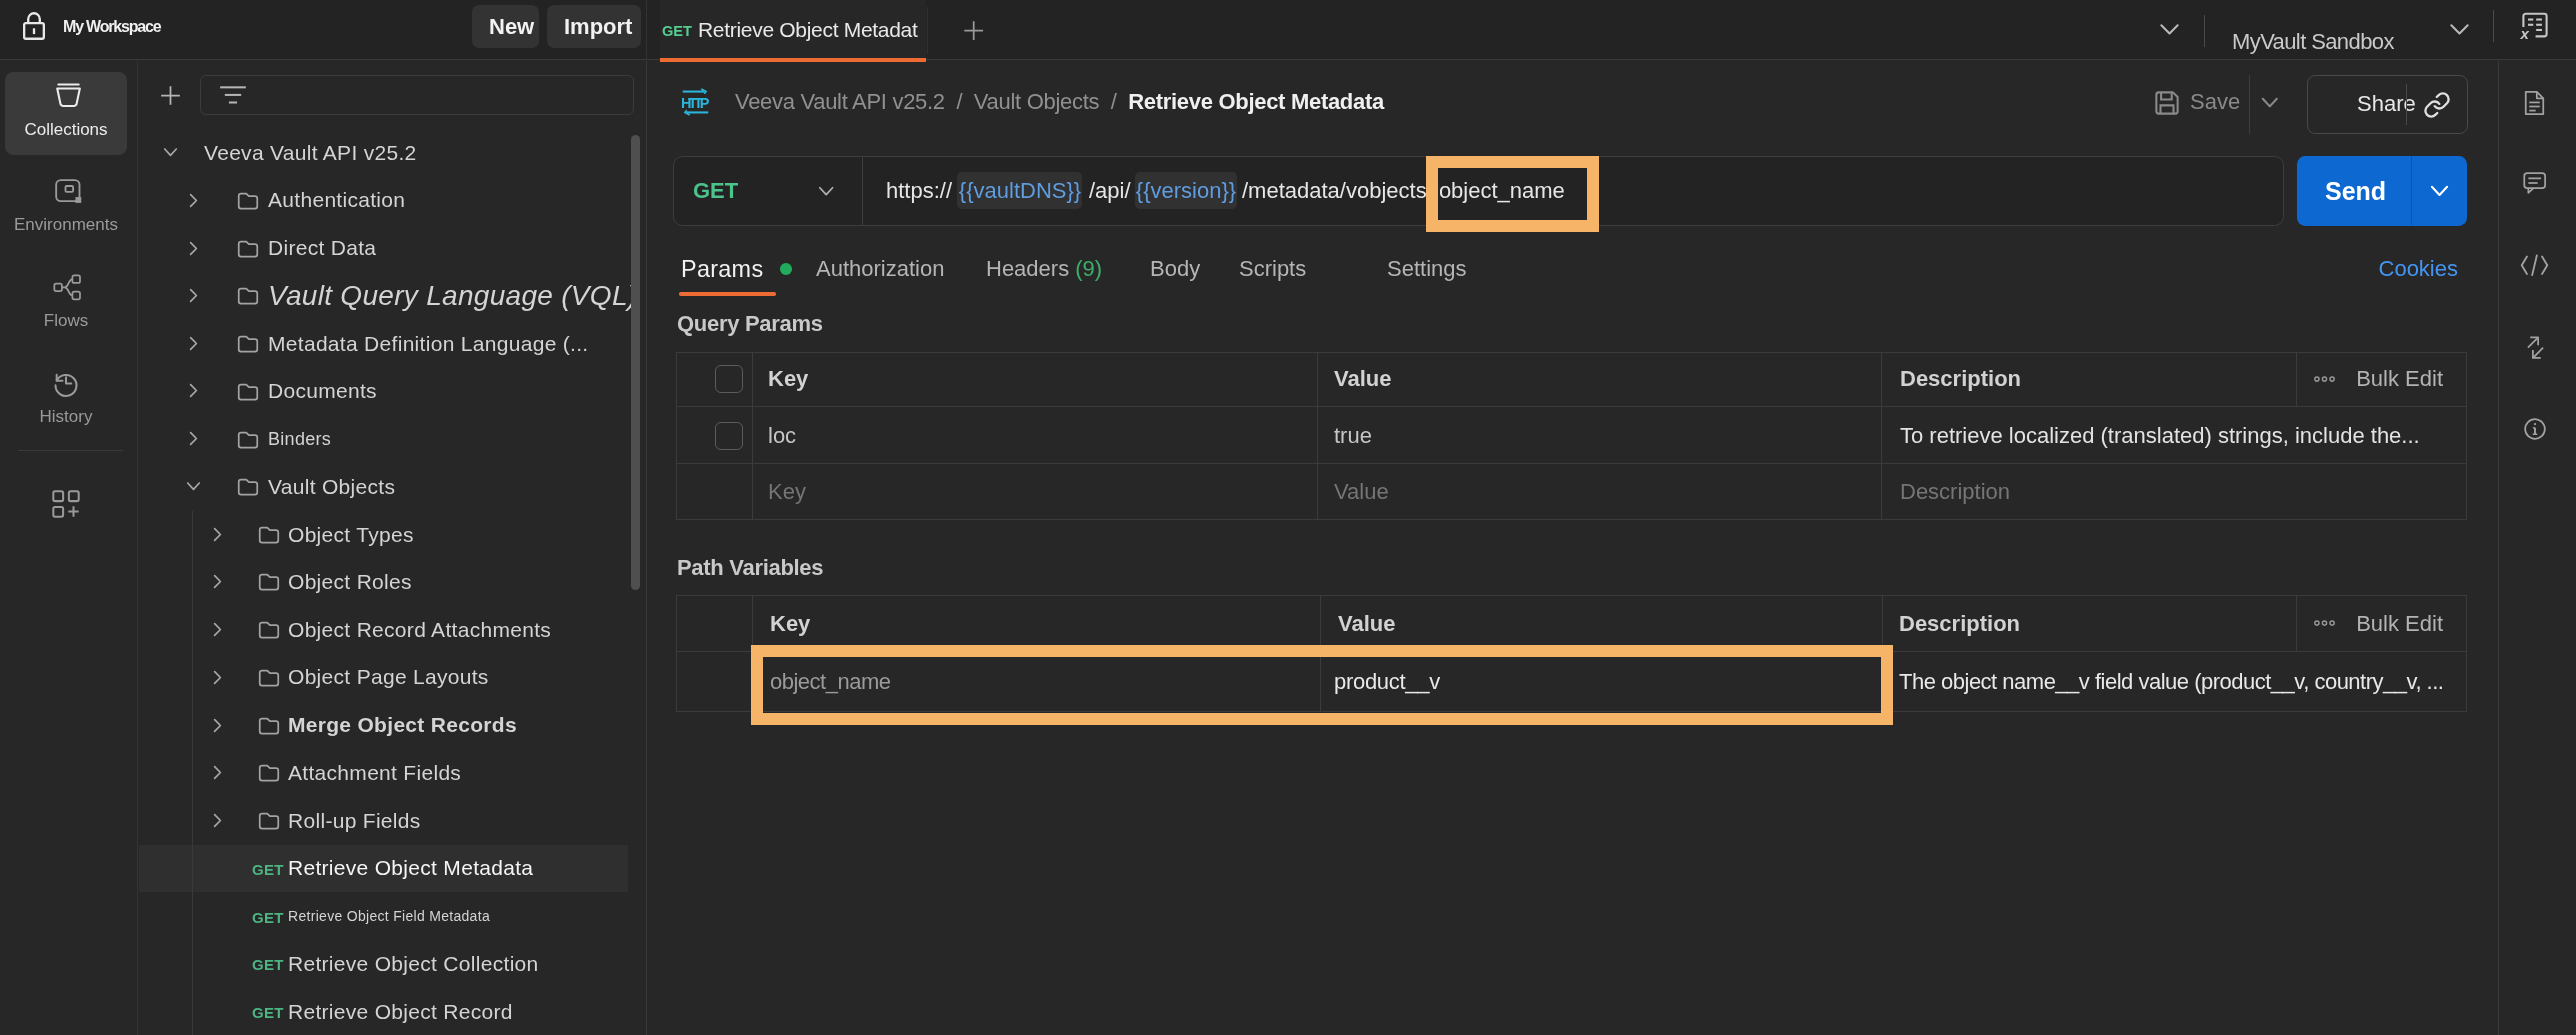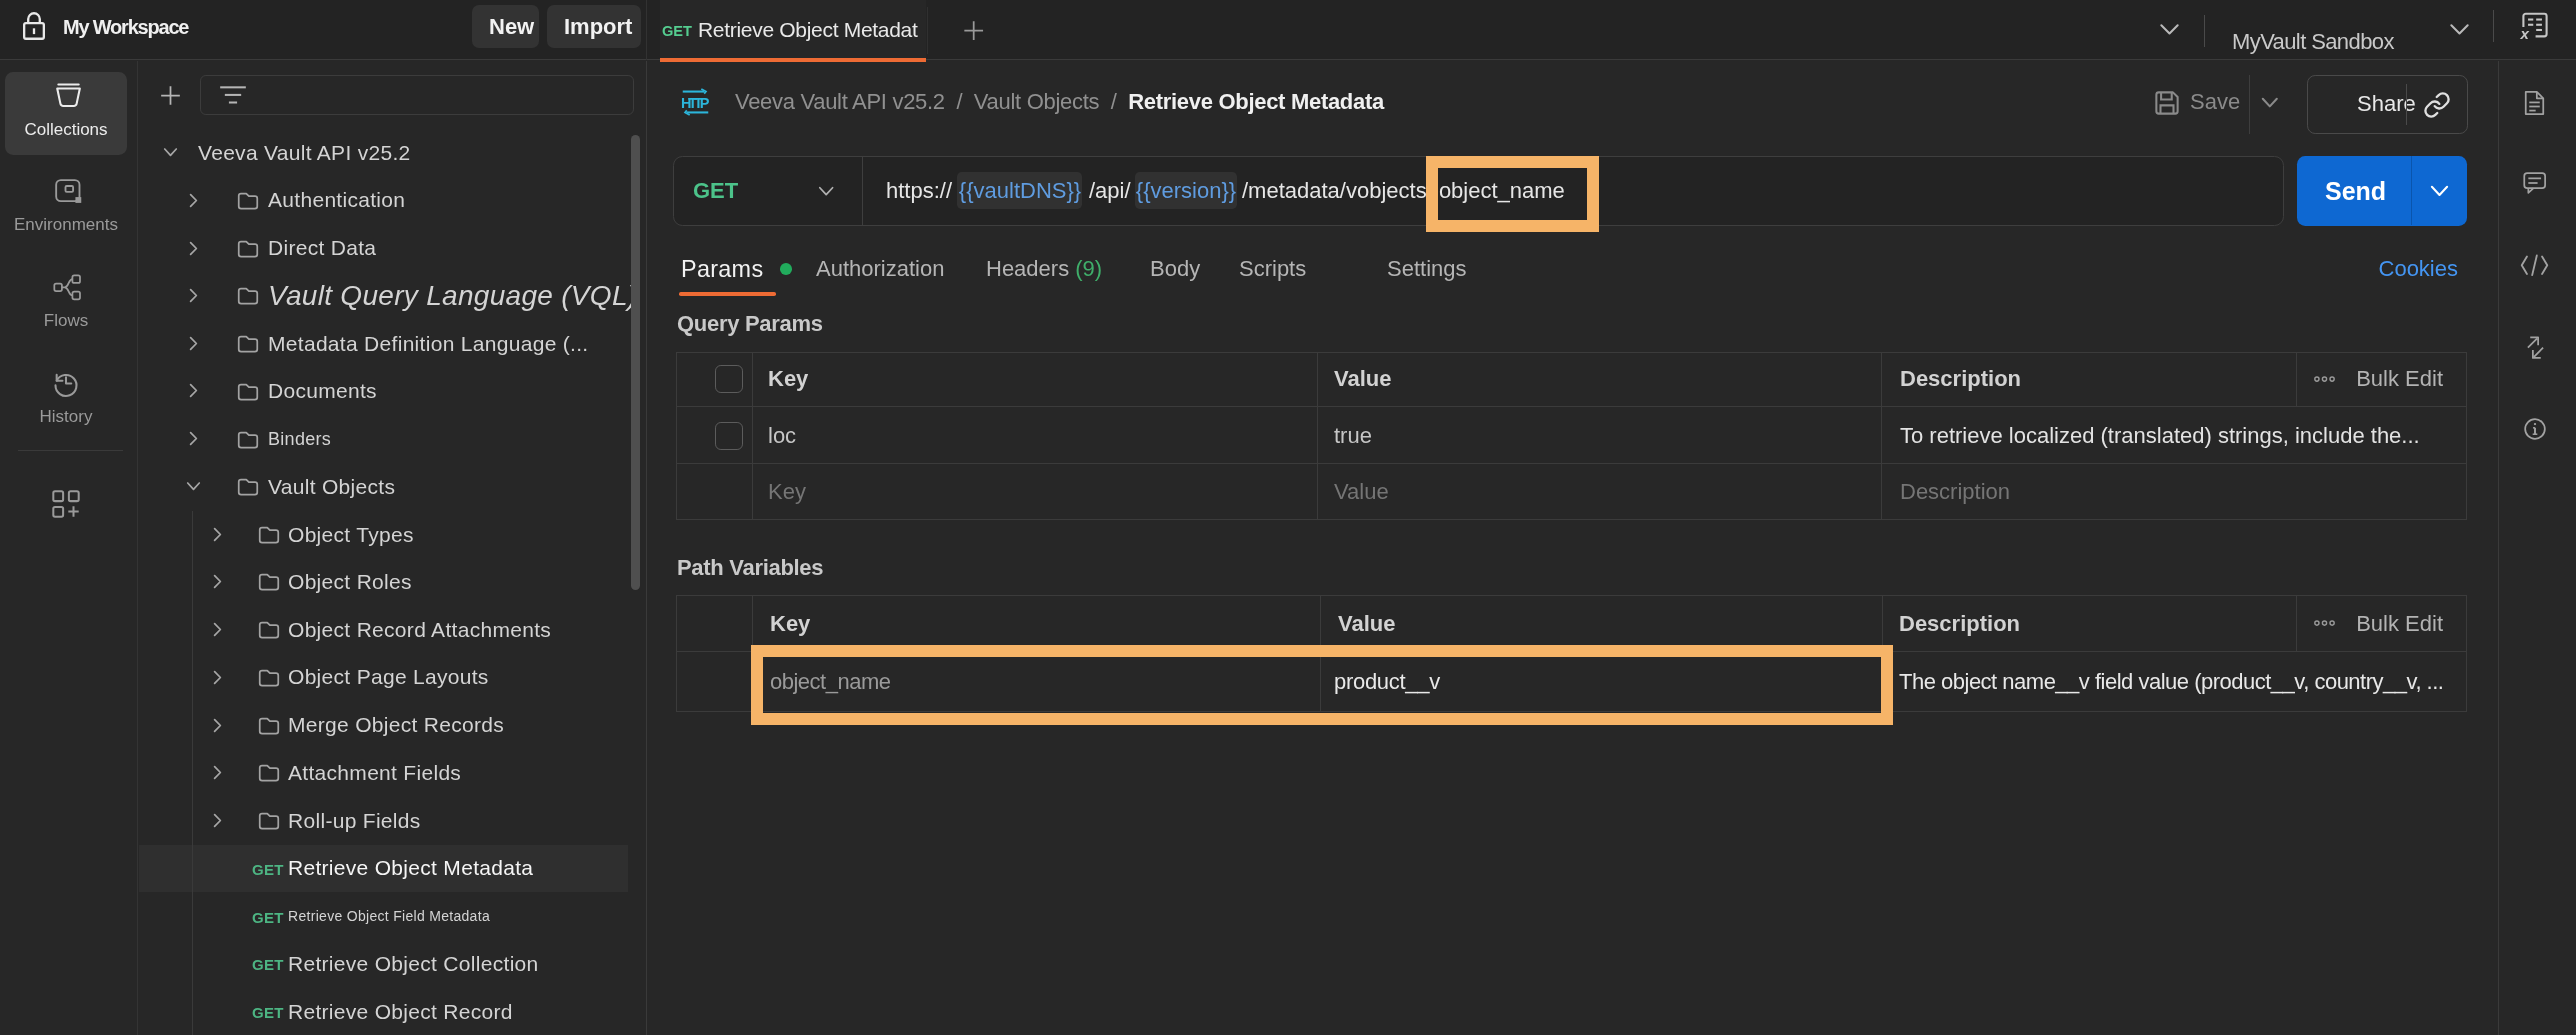--- a/index.html
+++ b/index.html
@@ -17,21 +17,21 @@
 </head>
 <body>
 
 <div class="abs" id="topbar" style="left:0;top:0;width:2576px;height:60px;background:#232323;border-bottom:1.2px solid #3a3a3a;"></div>
 
 <svg class="abs" style="left:23.4px;top:11.7px;" width="22" height="28" viewBox="0 0 38 48">
   <rect x="2" y="19" width="34" height="27" rx="3" fill="none" stroke="#e8e8e8" stroke-width="4"></rect>
   <path d="M9 19 V12 a10 10 0 0 1 20 0 V19" fill="none" stroke="#e8e8e8" stroke-width="4"></path>
   <line x1="19" y1="28" x2="19" y2="38" stroke="#e8e8e8" stroke-width="4"></line>
 </svg>
-<div class="t" style="left:63px;top:27px;font-size:20px;font-weight:bold;letter-spacing:-1.2px;color:#f0f0f0;text-align:right;">My Workspace</div>
+<div class="t" style="left:63px;top:27px;font-size:16px;font-weight:bold;letter-spacing:-1.2px;color:#f0f0f0;text-align:right;">My Workspace</div>
 
 <div class="abs" style="left:472px;top:5.3px;width:67px;height:43px;background:#333333;border-radius:7px;"></div>
 <div class="t" style="left:489px;top:27px;font-weight:600;color:#f2f2f2;">New</div>
 <div class="abs" style="left:547px;top:5.3px;width:94px;height:43px;background:#333333;border-radius:7px;"></div>
 <div class="t" style="left:564px;top:27px;font-weight:600;color:#f2f2f2;text-align:right;">Import</div>
 
 <div class="vline" style="left:646px;top:0;height:60px;background:#323232;"></div>
 
 <div class="abs" style="left:660px;top:0;width:266px;height:59px;background:#272727;"></div>
 <div class="vline" style="left:927px;top:7px;height:47px;background:#303030;"></div>
@@ -108,21 +108,21 @@
   <line x1="0" y1="4" x2="44" y2="4" stroke="#b5b5b5" stroke-width="3.5"></line>
   <line x1="8" y1="17" x2="36" y2="17" stroke="#b5b5b5" stroke-width="3.5"></line>
   <line x1="15" y1="30" x2="29" y2="30" stroke="#b5b5b5" stroke-width="3.5"></line>
 </svg>
 
 <div id="tree">
 <div class="abs" style="left:139px;top:845px;width:489px;height:47px;background:#2f2f2f;"></div>
 <svg class="abs" style="left:163px;top:146px;" width="15" height="13" viewBox="0 0 26 22">
   <path d="M3 5 L13 16 L23 5" stroke="#a6a6a6" stroke-width="3" fill="none" stroke-linecap="round" stroke-linejoin="round"></path>
 </svg>
-<div class="t" style="left:198px;top:153px;font-size:21px;letter-spacing:0.3px;color:#d4d4d4;">Veeva Vault API v25.2</div>
+<div class="t" style="left:204px;top:153px;font-size:21px;letter-spacing:0.3px;color:#d4d4d4;">Veeva Vault API v25.2</div>
 <svg class="abs" style="left:187px;top:193px;" width="13" height="15" viewBox="0 0 22 26">
   <path d="M6 3 L16 13 L6 23" stroke="#a6a6a6" stroke-width="3" fill="none" stroke-linecap="round" stroke-linejoin="round"></path>
 </svg>
 <svg class="abs" style="left:237px;top:190px;" width="22" height="21" viewBox="0 0 38 36">
   <path d="M3 10 a4 4 0 0 1 4 -4 h9 l4.5 4.5 H31 a4 4 0 0 1 4 4 V28 a4 4 0 0 1 -4 4 H7 a4 4 0 0 1 -4 -4 Z" stroke="#a3a3a3" stroke-width="3" fill="none" stroke-linejoin="round"></path>
 </svg>
 <div class="t" style="left:268px;top:200px;font-size:21px;letter-spacing:0.3px;color:#d4d4d4;">Authentication</div>
 <svg class="abs" style="left:187px;top:241px;" width="13" height="15" viewBox="0 0 22 26">
   <path d="M6 3 L16 13 L6 23" stroke="#a6a6a6" stroke-width="3" fill="none" stroke-linecap="round" stroke-linejoin="round"></path>
 </svg>
@@ -192,21 +192,21 @@
 <svg class="abs" style="left:258px;top:667px;" width="22" height="21" viewBox="0 0 38 36">
   <path d="M3 10 a4 4 0 0 1 4 -4 h9 l4.5 4.5 H31 a4 4 0 0 1 4 4 V28 a4 4 0 0 1 -4 4 H7 a4 4 0 0 1 -4 -4 Z" stroke="#a3a3a3" stroke-width="3" fill="none" stroke-linejoin="round"></path>
 </svg>
 <div class="t" style="left:288px;top:677px;font-size:21px;letter-spacing:0.3px;color:#d4d4d4;">Object Page Layouts</div>
 <svg class="abs" style="left:211px;top:718px;" width="13" height="15" viewBox="0 0 22 26">
   <path d="M6 3 L16 13 L6 23" stroke="#a6a6a6" stroke-width="3" fill="none" stroke-linecap="round" stroke-linejoin="round"></path>
 </svg>
 <svg class="abs" style="left:258px;top:715px;" width="22" height="21" viewBox="0 0 38 36">
   <path d="M3 10 a4 4 0 0 1 4 -4 h9 l4.5 4.5 H31 a4 4 0 0 1 4 4 V28 a4 4 0 0 1 -4 4 H7 a4 4 0 0 1 -4 -4 Z" stroke="#a3a3a3" stroke-width="3" fill="none" stroke-linejoin="round"></path>
 </svg>
-<div class="t" style="left:288px;top:725px;font-size:21px;letter-spacing:0.3px;color:#d4d4d4;">Merge Object Records</div>
+<div class="t" style="left:288px;top:725px;font-size:21px;letter-spacing:0.3px;color:#d4d4d4;font-weight:bold;">Merge Object Records</div>
 <svg class="abs" style="left:211px;top:765px;" width="13" height="15" viewBox="0 0 22 26">
   <path d="M6 3 L16 13 L6 23" stroke="#a6a6a6" stroke-width="3" fill="none" stroke-linecap="round" stroke-linejoin="round"></path>
 </svg>
 <svg class="abs" style="left:258px;top:762px;" width="22" height="21" viewBox="0 0 38 36">
   <path d="M3 10 a4 4 0 0 1 4 -4 h9 l4.5 4.5 H31 a4 4 0 0 1 4 4 V28 a4 4 0 0 1 -4 4 H7 a4 4 0 0 1 -4 -4 Z" stroke="#a3a3a3" stroke-width="3" fill="none" stroke-linejoin="round"></path>
 </svg>
 <div class="t" style="left:288px;top:773px;font-size:21px;letter-spacing:0.3px;color:#d4d4d4;">Attachment Fields</div>
 <svg class="abs" style="left:211px;top:813px;" width="13" height="15" viewBox="0 0 22 26">
   <path d="M6 3 L16 13 L6 23" stroke="#a6a6a6" stroke-width="3" fill="none" stroke-linecap="round" stroke-linejoin="round"></path>
 </svg>

